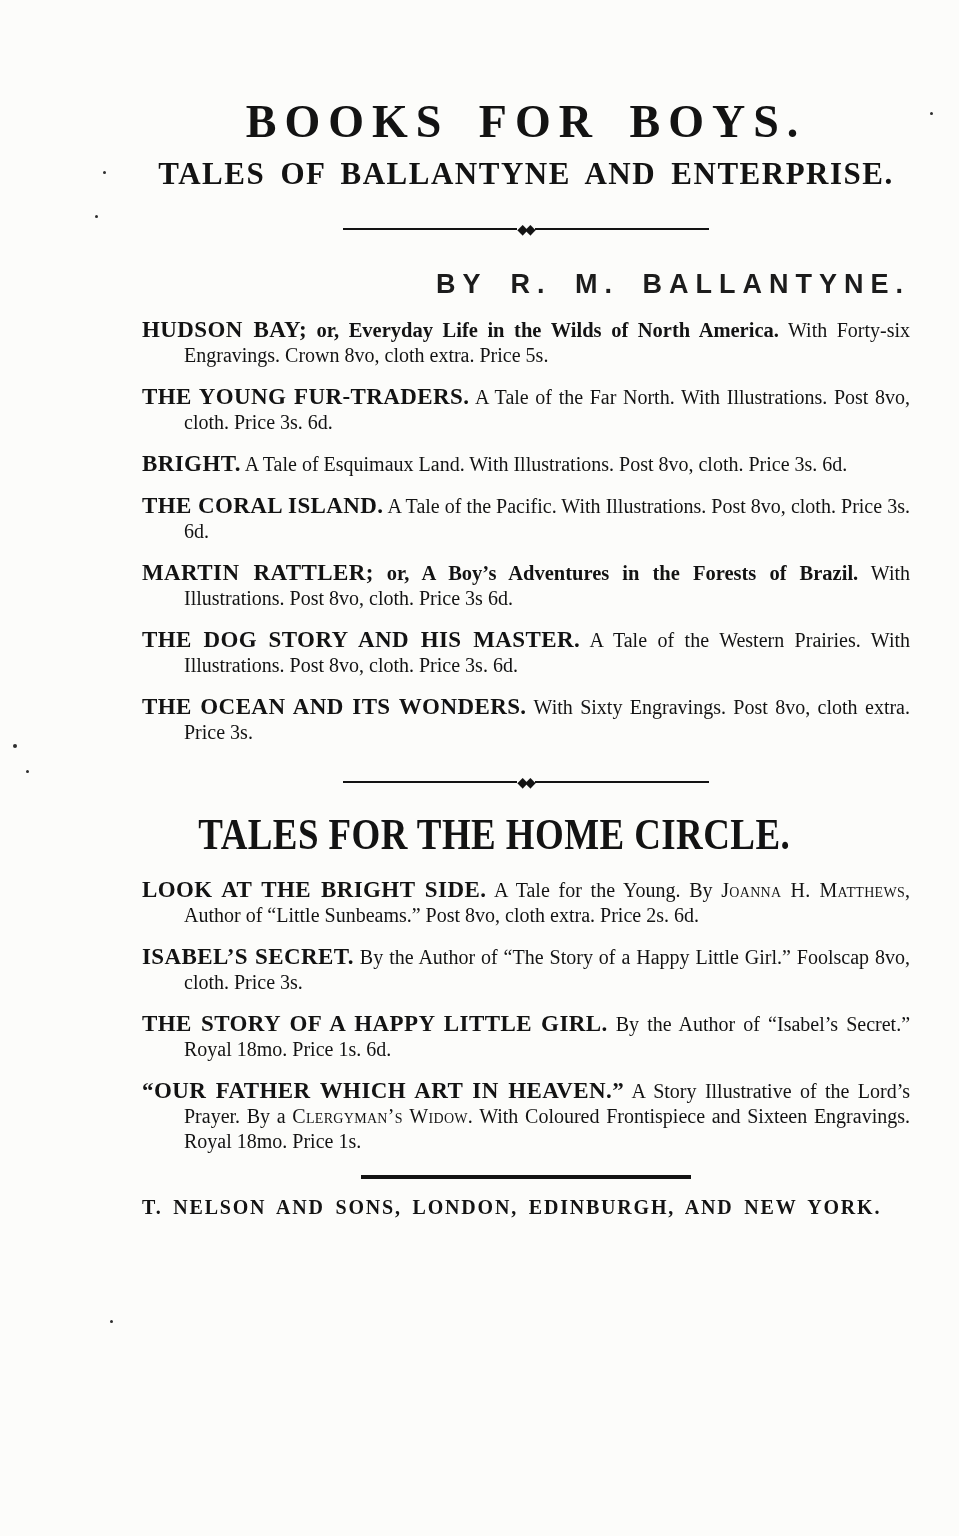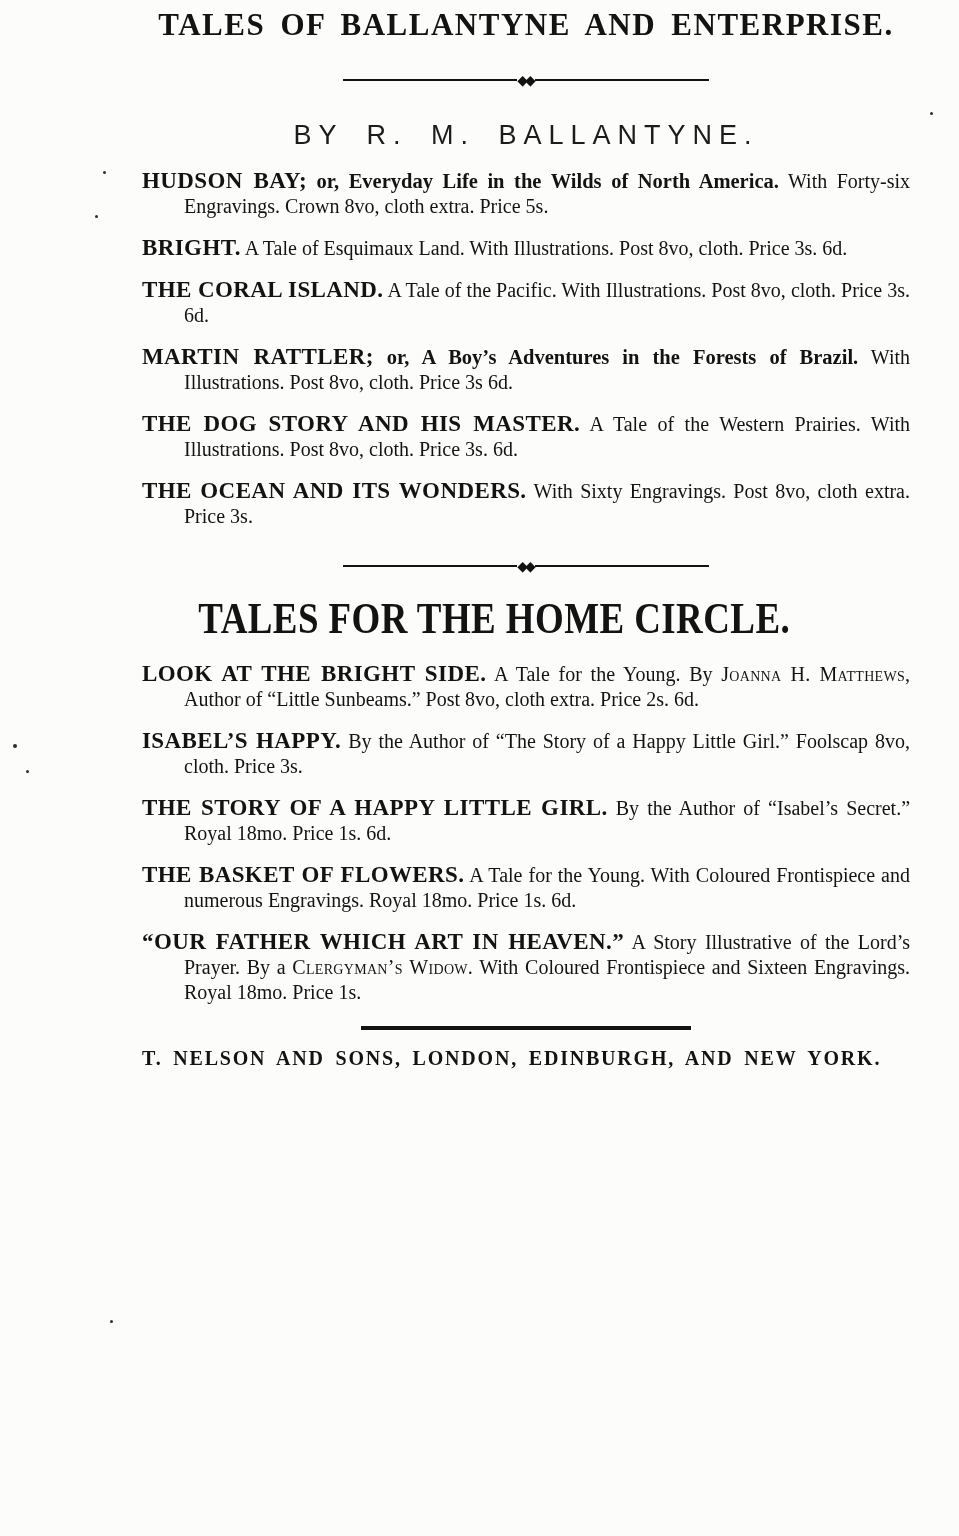--- a/index.html
+++ b/index.html
@@ -29,22 +29,22 @@
     margin:30px auto 0 auto; width:366px; height:14px;
     display:flex; align-items:center; justify-content:center;
   }
   .divider .dl { flex:1; height:0; border-top:2px solid var(--ink); }
   .divider .diamonds {
     font-size:14px; line-height:14px; letter-spacing:-3px; padding:0 2px 0 0;
     color:var(--ink); font-family:"DejaVu Sans", sans-serif;
   }
 
   .byline {
-    margin-top:33px; text-align:center;
-    font-family:"Liberation Sans", sans-serif; font-weight:400;
+    margin-top:33px; text-align:right;
+    font-family:"Liberation Sans", sans-serif; font-weight:700;
     font-size:27px; letter-spacing:7px; word-spacing:9px; color:#1c1c1c;
     white-space:nowrap;
   }
 
   
   .entries { margin-top:17px; }
   .entry {
     font-size:20px; line-height:25px; text-align:justify;
     padding-left:42px; text-indent:-42px; margin-bottom:16px;
     color:var(--ink);
@@ -81,34 +81,36 @@
 
 <div class="speck s1"></div>
 <div class="speck s2"></div>
 <div class="speck s3"></div>
 <div class="speck s4"></div>
 <div class="speck s5"></div>
 <div class="speck s6"></div>
 
 <div class="content">
 
+  <h1 class="main-title">BOOKS FOR BOYS.</h1>
   <h2 class="main-subtitle">TALES OF BALLANTYNE AND ENTERPRISE.</h2>
 
   <div class="divider">
     <span class="dl"></span>
       <span class="diamonds">◆◆</span>
       <span class="dl"></span>
   </div>
 
   <h3 class="byline">BY R. M. BALLANTYNE.</h3>
 
   <div class="entries">
 
     <p class="entry"><span class="book-title">HUDSON BAY;</span> <span class="book-subtitle">or, Everyday Life in the Wilds of North America.</span> <span>With Forty-six Engravings. Crown 8vo, cloth extra. Price 5s.</span></p>
 
+    <p class="entry"><span class="book-title">THE YOUNG FUR-TRADERS.</span> <span>A Tale of the Far North. With Illustrations. Post 8vo, cloth. Price 3s. 6d.</span></p>
 
     <p class="entry"><span class="book-title">BRIGHT.</span> <span>A Tale of Esquimaux Land. With Illustrations. Post 8vo, cloth. Price 3s. 6d.</span></p>
 
     <p class="entry"><span class="book-title">THE CORAL ISLAND.</span> <span>A Tale of the Pacific. With Illustrations. Post 8vo, cloth. Price 3s. 6d.</span></p>
 
     <p class="entry"><span class="book-title">MARTIN RATTLER;</span> <span class="book-subtitle">or, A Boy’s Adventures in the Forests of Brazil.</span> <span>With Illustrations. Post 8vo, cloth. Price 3s 6d.</span></p>
 
     <p class="entry"><span class="book-title">THE DOG STORY AND HIS MASTER.</span> <span>A Tale of the Western Prairies. With Illustrations. Post 8vo, cloth. Price 3s. 6d.</span></p>
 
 
@@ -122,25 +124,24 @@
       <span class="diamonds">◆◆</span>
       <span class="dl"></span>
   </div>
 
   <h2 class="home-heading"><span class="squeeze">TALES FOR THE HOME CIRCLE.</span></h2>
 
   <div class="entries">
 
     <p class="entry"><span class="book-title">LOOK AT THE BRIGHT SIDE.</span> <span>A Tale for the Young. By </span><span class="sc">Joanna H. Matthews</span><span>, Author of “Little Sunbeams.” Post 8vo, cloth extra. Price 2s. 6d.</span></p>
 
-    <p class="entry"><span class="book-title">ISABEL’S HAPPY.</span> <span>By the Author of “The Story of a Happy Little Girl.” Foolscap 8vo, cloth. Price 3s.</span></p>
+    <p class="entry"><span class="book-title">ISABEL’S SECRET.</span> <span>By the Author of “The Story of a Happy Little Girl.” Foolscap 8vo, cloth. Price 3s.</span></p>
 
     <p class="entry"><span class="book-title">THE STORY OF A HAPPY LITTLE GIRL.</span> <span>By the Author of “Isabel’s Secret.” Royal 18mo. Price 1s. 6d.</span></p>
 
-    <p class="entry"><span class="book-title">THE BASKET OF FLOWERS.</span> <span>A Tale for the Young. With Coloured Frontispiece and numerous Engravings. Royal 18mo. Price 1s. 6d.</span></p>
 
     <p class="entry"><span class="book-title">“OUR FATHER WHICH ART IN HEAVEN.”</span> <span>A Story Illustrative of the Lord’s Prayer. By a </span><span class="sc">Clergyman’s Widow</span><span>. With Coloured Frontispiece and Sixteen Engravings. Royal 18mo. Price 1s.</span></p>
 
   </div>
 
   <div class="footer-rule"></div>
   <p class="imprint">T. NELSON AND SONS, LONDON, EDINBURGH, AND NEW YORK.</p>
 
 </div>
 

